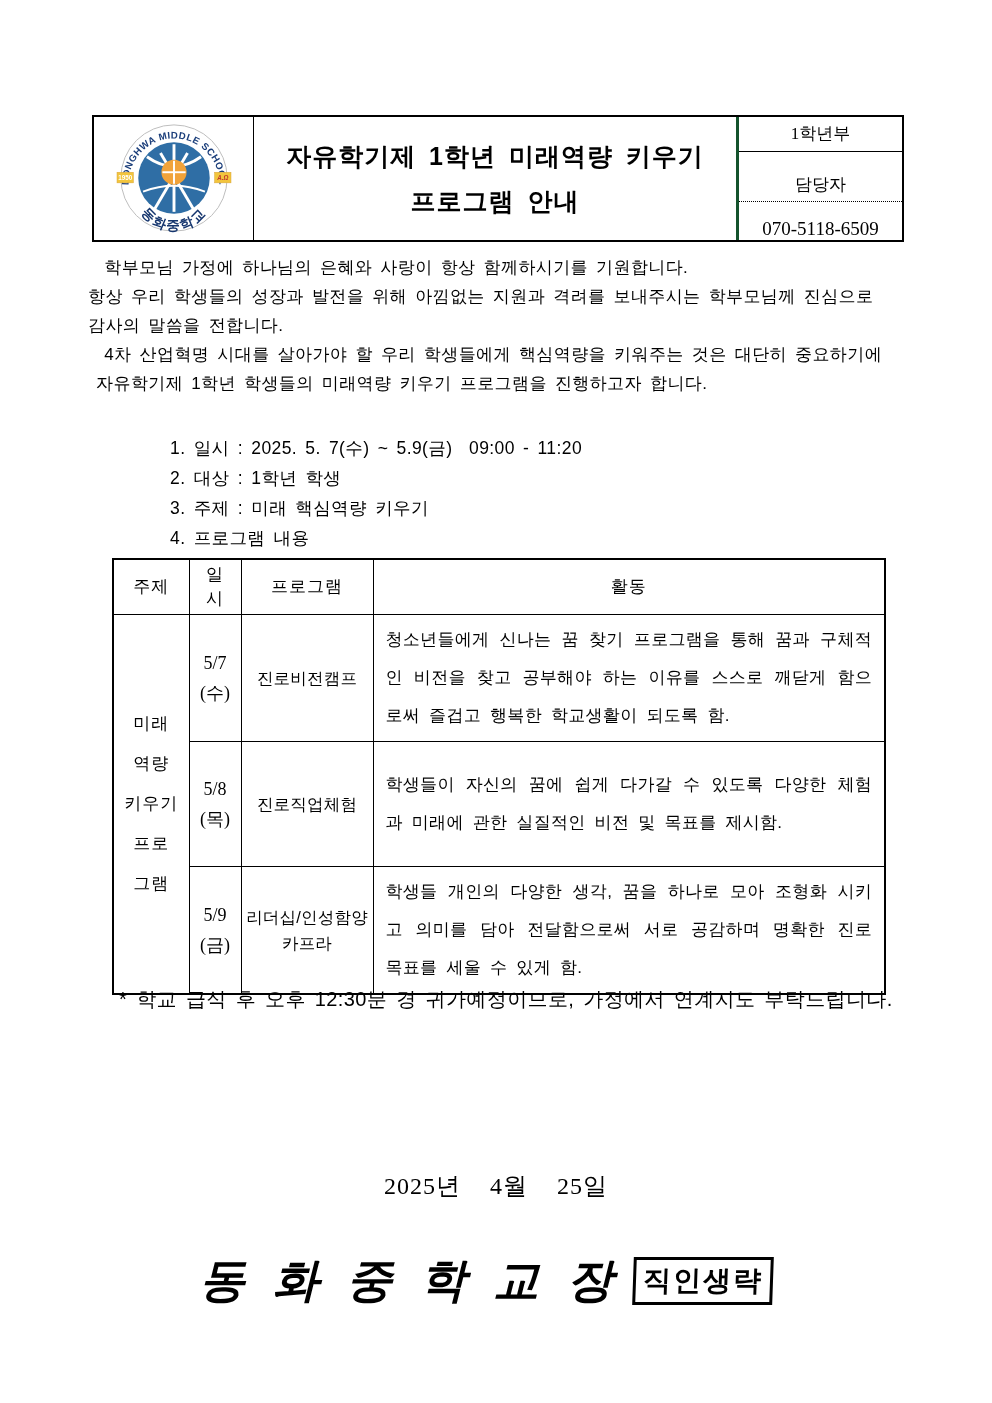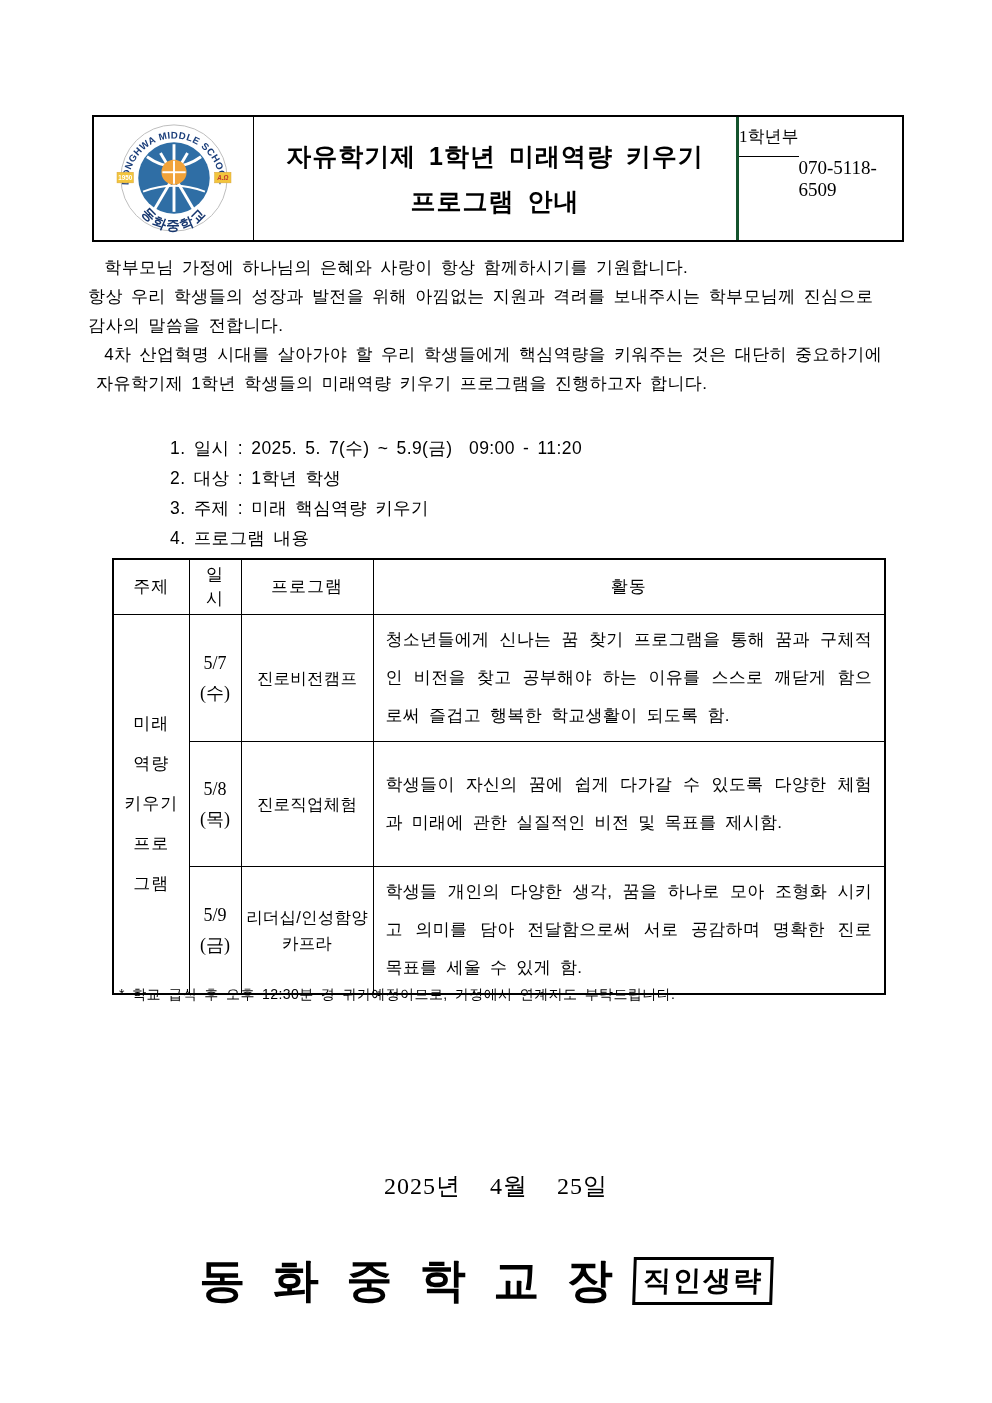--- a/index.html
+++ b/index.html
@@ -31,21 +31,21 @@
     flex: 1;
     border-right: 3px solid #14532d;
     display: flex; flex-direction: column;
     align-items: center; justify-content: center;
     font-weight: bold;
     font-size: 25px;
     line-height: 45px;
     letter-spacing: 1px;
     word-spacing: 5px;
   }
-  .info-cell { width: 163px; display: flex; flex-direction: row; }
+  .info-cell { width: 163px; display: flex; flex-direction: column; gap: 16px; }
   .info-row {
     display: flex; align-items: center; justify-content: center;
     font-size: 17px;
   }
   .info-row.r1 { height: 40px; border-bottom: 1px solid #000; font-family: "Liberation Serif", serif; }
   .info-row.r2 { height: 40px; border-bottom: 1px dotted #000; }
   .info-row.r3 { flex: 1; font-family: "Liberation Serif", serif; font-size: 19px; }
 
   
   .intro {
@@ -118,21 +118,21 @@
     text-align: justify;
     line-height: 38px;
     word-spacing: 4px;
     letter-spacing: 0.3px;
   }
 
   
   .footnote {
     position: absolute;
     left: 119px; top: 986px;
-    font-size: 14px;
+    font-size: 20px;
     white-space: pre;
     letter-spacing: 0.4px;
     word-spacing: 3px;
   }
 
   
   .closing-date {
     position: absolute;
     left: 0; top: 1170px;
     width: 100%;
@@ -151,20 +151,21 @@
     justify-content: center;
     gap: 18px;
     transform: translateX(-10px);
   }
   .signature-name {
     font-family: "Liberation Serif", serif;
     font-size: 46px;
     font-weight: 600;
     word-spacing: 12px;
     letter-spacing: 2px;
+    font-style: italic;
   }
   .stamp-box {
     border: 3px solid #000;
     padding: 2px 7px;
     font-family: "Liberation Serif", serif;
     font-size: 28px;
     font-weight: bold;
     letter-spacing: 2px;
     transform: skewX(-2deg);
   }
@@ -206,20 +207,21 @@
           <textPath href="#arcBottom" startOffset="50%" text-anchor="middle">동화중학교</textPath>
         </text>
       </svg>
     </div>
     <div class="title-cell">
       <div>자유학기제 1학년 미래역량 키우기</div>
       <div>프로그램 안내</div>
     </div>
     <div class="info-cell">
       <div class="info-row r1">1학년부</div>
+      <div class="info-row r2">담당자</div>
       <div class="info-row r3">070-5118-6509</div>
     </div>
   </div>
 
   <div class="intro">
     <div class="line">  학부모님 가정에 하나님의 은혜와 사랑이 항상 함께하시기를 기원합니다.</div>
     <div class="line">항상 우리 학생들의 성장과 발전을 위해 아낌없는 지원과 격려를 보내주시는 학부모님께 진심으로</div>
     <div class="line">감사의 말씀을 전합니다.</div>
     <div class="line">  4차 산업혁명 시대를 살아가야 할 우리 학생들에게 핵심역량을 키워주는 것은 대단히 중요하기에</div>
     <div class="line"> 자유학기제 1학년 학생들의 미래역량 키우기 프로그램을 진행하고자 합니다.</div>

